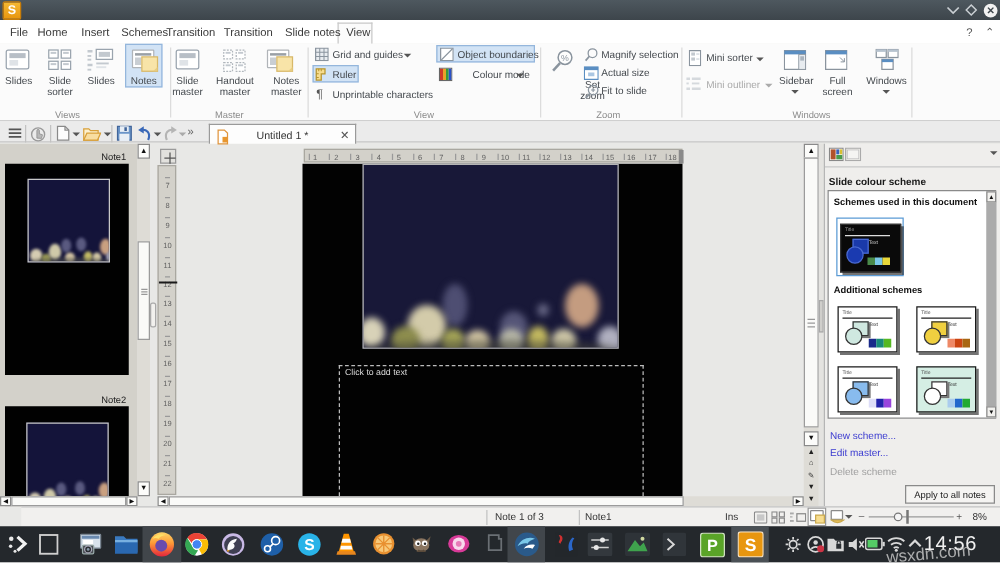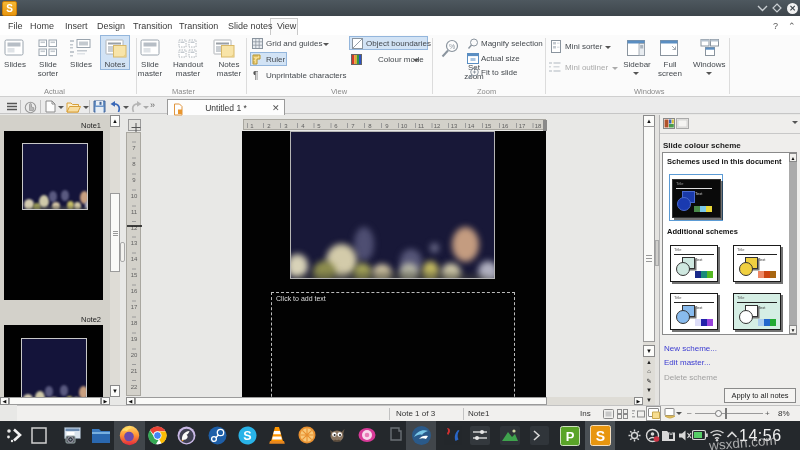--- a/index.html
+++ b/index.html
@@ -77,37 +77,37 @@
   <svg class="abs" style="left:772px; top:3px;" width="10" height="10" viewBox="0 0 10 10">
       <path d="M5 1 L9 5 L5 9 L1 5 z" fill="none" stroke="#c9ced2" stroke-width="1.2"></path>
     </svg>
   <div class="abs" style="left:787px; top:2.5px; width:11px; height:11px; border-radius:50%; background:#f2f2f2; color:#3d454b; font-size:8px; text-align:center; line-height:11px; font-weight:bold;">✕</div>
 
   <div id="menubar" class="abs">
     <div id="viewtab"></div>
     <span class="mitem" style="left:8px;">File</span>
     <span class="mitem" style="left:30px;">Home</span>
     <span class="mitem" style="left:65px;">Insert</span>
-    <span class="mitem" style="left:97px;">Design</span>
+    <span class="mitem" style="left:97px;">Schemes</span>
     <span class="mitem" style="left:133px;">Transition</span>
     <span class="mitem" style="left:179px;">Transition</span>
     <span class="mitem" style="left:228px;">Slide notes</span>
     <span class="mitem" style="left:277px;">View</span>
     <span class="mitem" style="left:773px; color:#555;">?</span>
     <span class="mitem" style="left:788px; color:#555;">⌃</span>
   </div>
 
   <div id="ribbon" class="abs">
 
     <div class="gsep" style="left:136px;"></div>
     <div class="gsep" style="left:246px;"></div>
     <div class="gsep" style="left:432px;"></div>
     <div class="gsep" style="left:545px;"></div>
     <div class="gsep" style="left:729px;"></div>
-    <div class="glabel" style="left:44px;">Actual</div>
+    <div class="glabel" style="left:44px;">Views</div>
     <div class="glabel" style="left:172px;">Master</div>
     <div class="glabel" style="left:331px;">View</div>
     <div class="glabel" style="left:477px;">Zoom</div>
     <div class="glabel" style="left:634px;">Windows</div>
 
     <div class="abs hl" style="left:100px; top:0px; width:30px; height:35px;"></div>
     <svg class="ricon" style="left:3px; top:3px;" width="22" height="20" viewBox="0 0 22 20">
         <rect x="2" y="2" width="18" height="15" rx="1.5" fill="#fff" stroke="#9aa4ae"></rect>
         <rect x="4.5" y="4.5" width="13" height="4" fill="#b7bec6"></rect>
         <rect x="4.5" y="10" width="7" height="4.5" fill="#dfe3e7"></rect>

